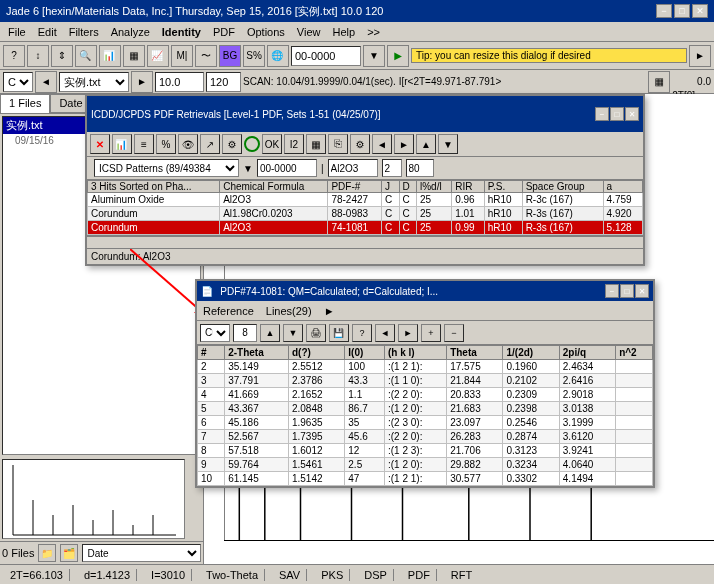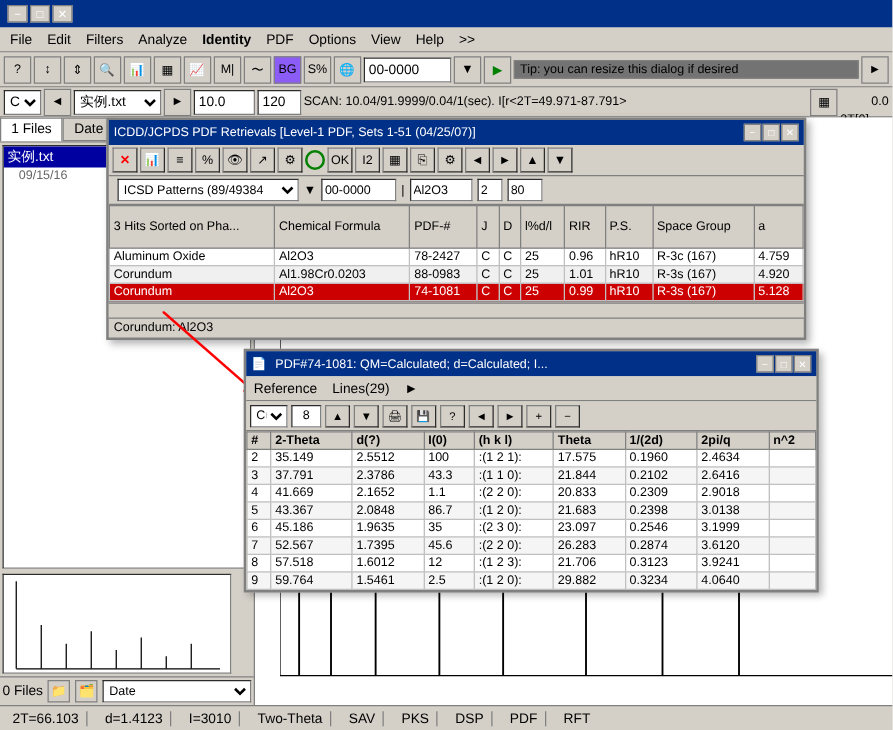--- a/index.html
+++ b/index.html
@@ -190,21 +190,21 @@
       box-shadow: 3px 3px 6px rgba(0,0,0,0.3);
       z-index: 10;
     }
     .icdd-titlebar {
       background: #003087;
       color: white;
       padding: 2px 4px;
       display: flex;
       align-items: center;
       justify-content: space-between;
-      height: 20px;
+      height: 36px;
     }
     .icdd-title { font-size: 10px; }
     .icdd-controls { display: flex; gap: 1px; }
     .icdd-btn { width: 14px; height: 14px; background: #d4d0c8; border: 1px solid #808080; font-size: 8px; display: flex; align-items: center; justify-content: center; cursor: pointer; }
     .icdd-toolbar {
       display: flex;
       align-items: center;
       padding: 2px 3px;
       gap: 2px;
       border-bottom: 1px solid #808080;
@@ -222,21 +222,21 @@
     .icdd-select { height: 18px; font-size: 10px; border: 1px inset #808080; background: white; }
     .icdd-input { height: 18px; width: 60px; font-size: 10px; border: 1px inset #808080; background: white; padding: 0 2px; }
     .icdd-table {
       width: 100%;
       border-collapse: collapse;
       font-size: 10px;
     }
     .icdd-table th {
       background: #d4d0c8;
       border: 1px solid #808080;
-      padding: 11px 3px;
+      padding: 0 3px;
       text-align: left;
       font-weight: normal;
     }
     .icdd-table td {
       border: 1px solid #c0c0c0;
       padding: 1px 3px;
       white-space: nowrap;
     }
     .icdd-row-normal:nth-child(odd) { background: white; }
     .icdd-row-normal:nth-child(even) { background: #f0f0f0; }
@@ -292,37 +292,38 @@
     .pdf-row:nth-child(odd) { background: white; }
     .pdf-row:nth-child(even) { background: #f5f5f5; }
 
     
     ::-webkit-scrollbar { width: 12px; height: 12px; }
     ::-webkit-scrollbar-track { background: #d4d0c8; }
     ::-webkit-scrollbar-thumb { background: #808080; border: 1px solid #d4d0c8; }
 
     
     .tip-bar {
-      background: #737373;
+      background: #fde047;
       border: 1px solid #808080;
       padding: 1px 4px;
       font-size: 10px;
       flex: 1;
     }
 
     
     .icdd-highlight {
       background: #cc0000;
       color: white;
     }
   </style>
 </head>
 <body>
 
 <div class="title-bar">
+  <span class="title-bar-title">Jade 6 [hexin/Materials Data, Inc.] Thursday, Sep 15, 2016 [实例.txt] 10.0   120</span>
   <div class="title-bar-controls">
     <div class="title-bar-btn">−</div>
     <div class="title-bar-btn">□</div>
     <div class="title-bar-btn">✕</div>
   </div>
 </div>
 
 <div class="menu-bar">
   <span class="menu-item">File</span>
   <span class="menu-item">Edit</span>
@@ -675,20 +676,31 @@
               <td>9</td>
               <td>59.764</td>
               <td>1.5461</td>
               <td>2.5</td>
               <td>:(1 2 0):</td>
               <td>29.882</td>
               <td>0.3234</td>
               <td>4.0640</td>
               <td></td>
             </tr>
+            <tr class="pdf-row">
+              <td>10</td>
+              <td>61.145</td>
+              <td>1.5142</td>
+              <td>47</td>
+              <td>:(1 2 1):</td>
+              <td>30.577</td>
+              <td>0.3302</td>
+              <td>4.1494</td>
+              <td></td>
+            </tr>
           </tbody>
       </table>
     </div>
   </div>
 </div>
 
 <div class="status-bar">
   <span class="status-item">2T=66.103</span>
   <span class="status-item">d=1.4123</span>
   <span class="status-item">I=3010</span>

